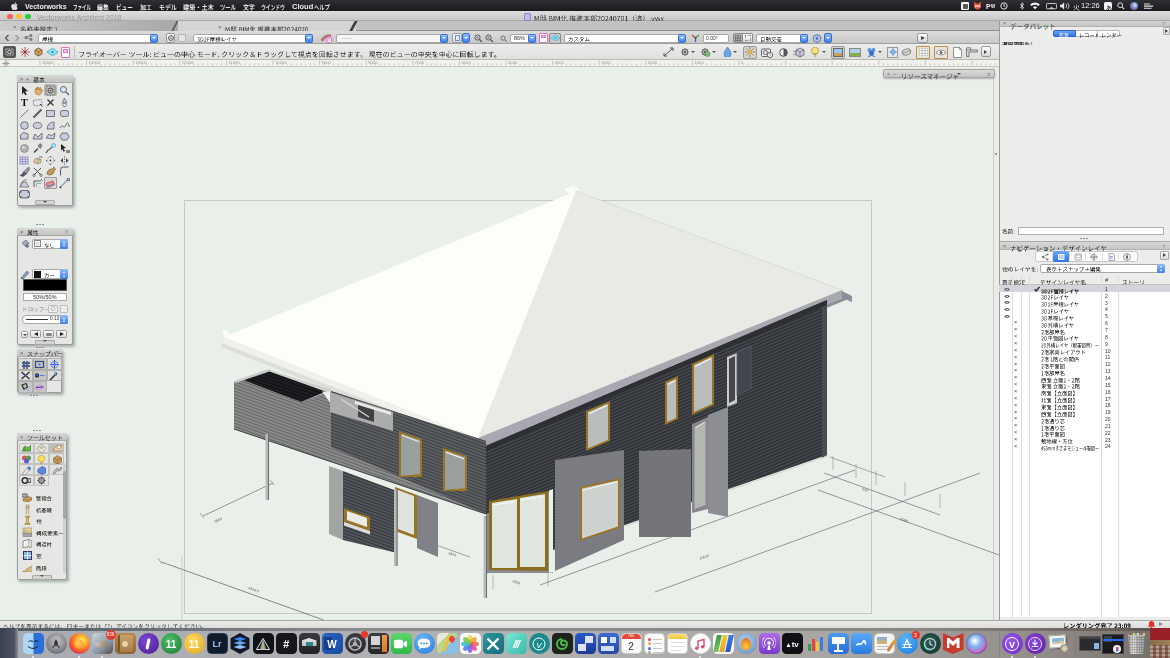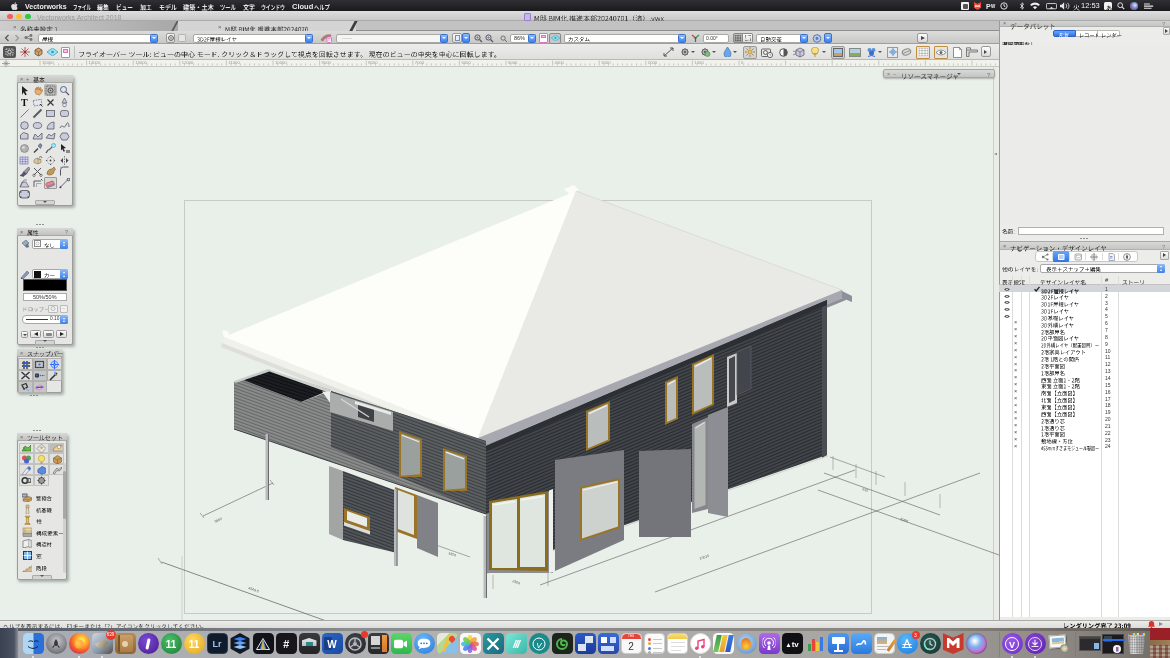--- a/index.html
+++ b/index.html
@@ -959,21 +959,21 @@
     </svg>
     <svg class="abs" style="left:1060px;top:2px" width="10" height="8" viewBox="0 0 12 9">
       <path fill="#e6e6e8" d="M0 3h2l3-3v9L2 6H0z"></path>
       <path d="M7 2a3.5 3.5 0 010 5M9 .7a5.5 5.5 0 010 7.6" stroke="#e6e6e8" fill="none"></path>
     </svg>
     <div style="position:absolute;left:1073px;top:2px;">
       <svg width="7" height="10" viewBox="0 0 14 20" preserveAspectRatio="none" style="">
         <path d="M6 5h1v1h-1zM6 6h1v1h-1zM3 7h1v1h-1zM6 7h1v1h-1zM11 7h1v1h-1zM2 8h2v1h-2zM6 8h1v1h-1zM11 8h1v1h-1zM2 9h1v1h-1zM6 9h1v1h-1zM10 9h2v1h-2zM1 10h2v1h-2zM6 10h2v1h-2zM10 10h1v1h-1zM6 11h2v1h-2zM5 12h3v1h-3zM5 13h1v1h-1zM8 13h1v1h-1zM4 14h1v1h-1zM8 14h2v1h-2zM2 15h2v1h-2zM10 15h2v1h-2zM1 16h1v1h-1zM11 16h2v1h-2z" fill="#eee"></path>
       </svg>
     </div>
-    <div style="position:absolute;left:1081px;top:1px;font-size:7.5px;line-height:9.5px;color:#f2f2f2;font-weight:normal;white-space:nowrap;">12:53</div>
+    <div style="position:absolute;left:1081px;top:1px;font-size:7.5px;line-height:9.5px;color:#f2f2f2;font-weight:normal;white-space:nowrap;">12:26</div>
     <div style="position:absolute;left:1104px;top:1.5px;width:8px;height:8px;background:#f2f2f2;border-radius:1.5px"></div>
     <div style="position:absolute;left:1105.5px;top:2.5px;">
       <svg width="6" height="9" viewBox="0 0 12 18" preserveAspectRatio="none" style="">
         <path d="M5 5h1v1h-1zM2 6h7v1h-7zM4 7h1v1h-1zM4 8h5v1h-5zM3 9h2v1h-2zM7 9h1v1h-1zM9 9h1v1h-1zM2 10h1v1h-1zM4 10h1v1h-1zM6 10h1v1h-1zM9 10h2v1h-2zM2 11h1v1h-1zM4 11h1v1h-1zM6 11h1v1h-1zM10 11h1v1h-1zM1 12h1v1h-1zM4 12h2v1h-2zM9 12h1v1h-1zM1 13h5v1h-5zM9 13h1v1h-1zM2 14h2v1h-2zM7 14h2v1h-2z" fill="#222"></path>
       </svg>
     </div>
     <svg class="abs" style="left:1117px;top:2px" width="8" height="8" viewBox="0 0 10 10">
       <circle cx="4" cy="4" r="3" fill="none" stroke="#e6e6e8" stroke-width="1.2"></circle>
       <path d="M6.5 6.5L9 9" stroke="#e6e6e8" stroke-width="1.4"></path>
     </svg>

